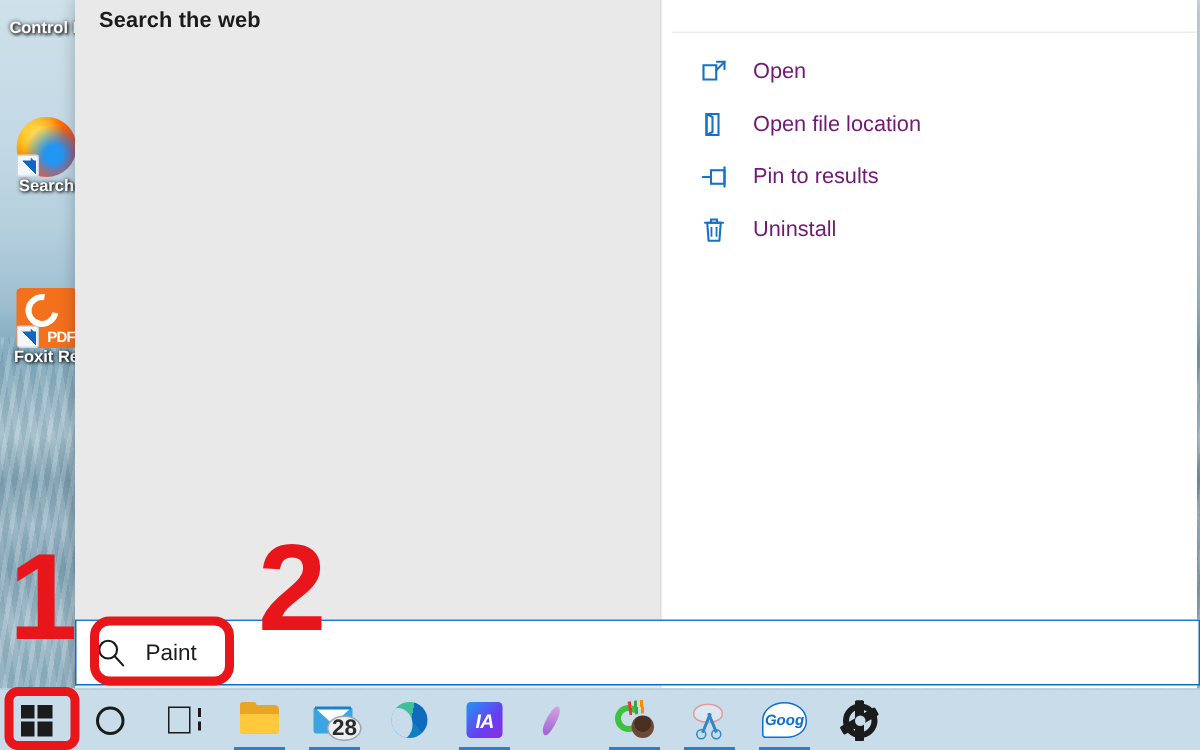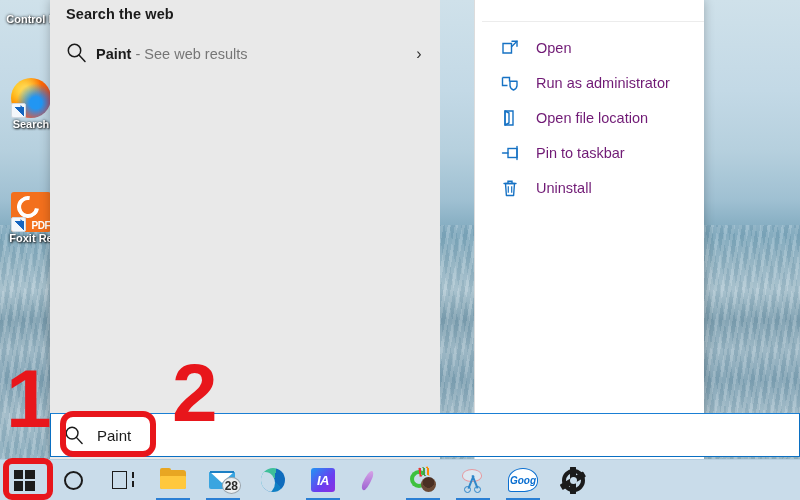--- a/index.html
+++ b/index.html
@@ -128,25 +128,24 @@
     transform: translate(-50%,-50%);
     width: 17px; height: 17px;
     border-radius: 50%;
     background: #4285f4;
     box-shadow: 0 0 0 3px #fff;
   }
 
   
   #flyout {
     position: absolute;
-    left: 50px; top: 0; width: 654px; height: 459px;
+    left: 50px; top: 0; width: 748px; height: 459px;
     display: flex;
     z-index: 5;
     box-shadow: 0 0 10px rgba(0,0,0,.25);
-    gap: 34px;
   }
   #left-pane {
     width: 390px;
     background: #e9e9e9;
     position: relative;
   }
   #right-pane {
     flex: 1;
     background: #ffffff;
     position: relative;
@@ -327,21 +326,21 @@
     position: absolute; left: 1px; top: 2px;
     width: 24px; height: 2px;
     background: #1c7fc4;
   }
   .badge {
     position: absolute; right: -4px; bottom: -3px;
     min-width: 17px; height: 17px;
     background: #eceff1;
     border: 1px solid #9aa5ad;
     border-radius: 50%;
-    font-size: 12px; font-weight: 700;
+    font-size: 15px; font-weight: 700;
     color: #2b2b2b;
     display: flex; align-items: center; justify-content: center;
     padding: 0 2px;
   }
 
   .edge {
     width: 24px; height: 24px;
     border-radius: 50%;
     background:
       conic-gradient(from 140deg at 55% 50%,
@@ -535,79 +534,59 @@
     </div>
     <div class="label">Foxit Re</div>
   </div>
 
 
   <div id="flyout">
 
     <div id="left-pane">
       <div class="section-header">Search the web</div>
 
-      <div class="web-result">
-        <span class="mag">
-          <svg width="21" height="21" viewBox="0 0 21 21">
-            <circle cx="8.5" cy="8.5" r="6.2" fill="none" stroke="#1b1b1b" stroke-width="1.5"></circle>
-            <line x1="13" y1="13" x2="19" y2="19.5" stroke="#1b1b1b" stroke-width="1.5" stroke-linecap="round"></line>
-          </svg>
-        </span>
-        <span class="rtext"><b>Paint</b> <span class="sub">- See web results</span></span>
-        <span class="chev">›</span>
-      </div>
     </div>
 
     <div id="right-pane">
       <div class="top-rule"></div>
 
       <div id="ctx-menu">
 
         <div class="ctx-item">
           <span class="ico">
             <svg width="20" height="20" viewBox="0 0 20 20">
               <path d="M3 5.5h8.5v9.5H3z" fill="none" stroke="#1672c4" stroke-width="1.4"></path>
               <path d="M12 3.2h5v5" fill="none" stroke="#1672c4" stroke-width="1.4" stroke-linecap="round"></path>
               <line x1="17" y1="3.3" x2="11.5" y2="8.8" stroke="#1672c4" stroke-width="1.4" stroke-linecap="round"></line>
             </svg>
           </span>
           <span class="lbl">Open</span>
         </div>
 
-        <div class="ctx-item">
-          <span class="ico">
-            <svg width="20" height="20" viewBox="0 0 20 20">
-              <path d="M2.5 4.5h7v4" fill="none" stroke="#1672c4" stroke-width="1.4"></path>
-              <path d="M2.5 4.5v8h5" fill="none" stroke="#1672c4" stroke-width="1.4"></path>
-              <path d="M10 8.2h7v4.2c0 3-3.5 4.6-3.5 4.6S10 15.4 10 12.4z" fill="none" stroke="#1672c4" stroke-width="1.4" stroke-linejoin="round"></path>
-            </svg>
-          </span>
-          <span class="lbl">Run as administrator</span>
-        </div>
 
         <div class="ctx-item">
           <span class="ico">
             <svg width="20" height="20" viewBox="0 0 20 20">
               <path d="M5 3h8v14H5z" fill="none" stroke="#1672c4" stroke-width="1.4"></path>
               <path d="M5 3l4 2v10l-4 2z" fill="none" stroke="#1672c4" stroke-width="1.4" stroke-linejoin="round"></path>
             </svg>
           </span>
           <span class="lbl">Open file location</span>
         </div>
 
 
         <div class="ctx-item">
           <span class="ico">
             <svg width="22" height="20" viewBox="0 0 22 20">
               <rect x="8" y="5.5" width="9" height="9" fill="none" stroke="#1672c4" stroke-width="1.4"></rect>
               <line x1="2.5" y1="10" x2="8" y2="10" stroke="#1672c4" stroke-width="1.4" stroke-linecap="round"></line>
               <line x1="17" y1="3.5" x2="17" y2="16.5" stroke="#1672c4" stroke-width="1.4" stroke-linecap="round"></line>
             </svg>
           </span>
-          <span class="lbl">Pin to taskbar</span>
+          <span class="lbl">Pin to results</span>
         </div>
 
         <div class="ctx-item">
           <span class="ico">
             <svg width="20" height="20" viewBox="0 0 20 20">
               <path d="M5.5 5.5h9l-.9 12H6.4z" fill="none" stroke="#1672c4" stroke-width="1.4" stroke-linejoin="round"></path>
               <line x1="4" y1="5.5" x2="16" y2="5.5" stroke="#1672c4" stroke-width="1.4" stroke-linecap="round"></line>
               <path d="M8 5.5V3.3h4v2.2" fill="none" stroke="#1672c4" stroke-width="1.4"></path>
               <line x1="8.3" y1="8.3" x2="8.3" y2="14.8" stroke="#1672c4" stroke-width="1.2"></line>
               <line x1="11.7" y1="8.3" x2="11.7" y2="14.8" stroke="#1672c4" stroke-width="1.2"></line>

